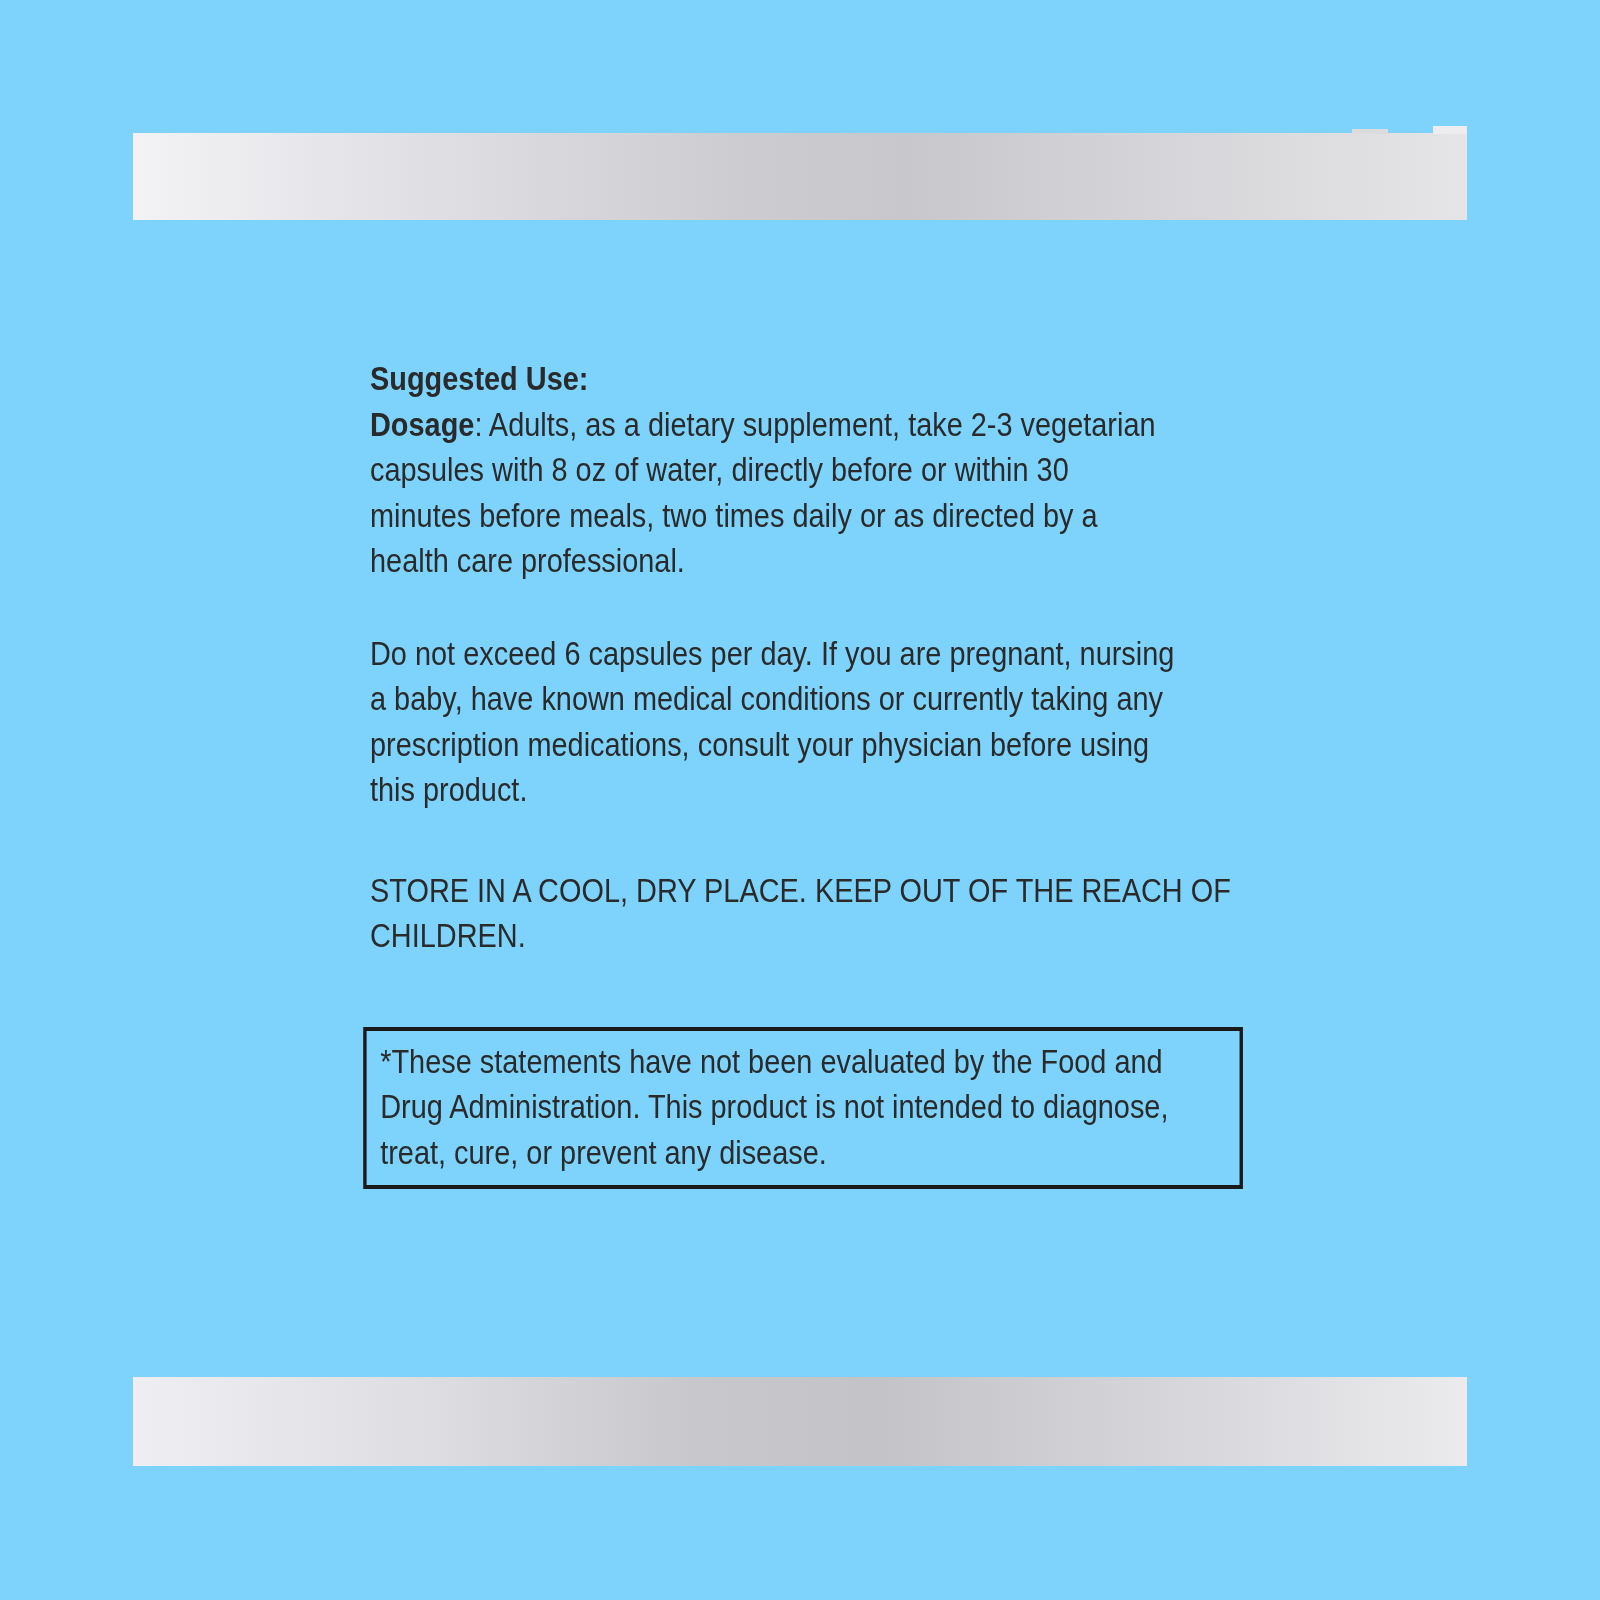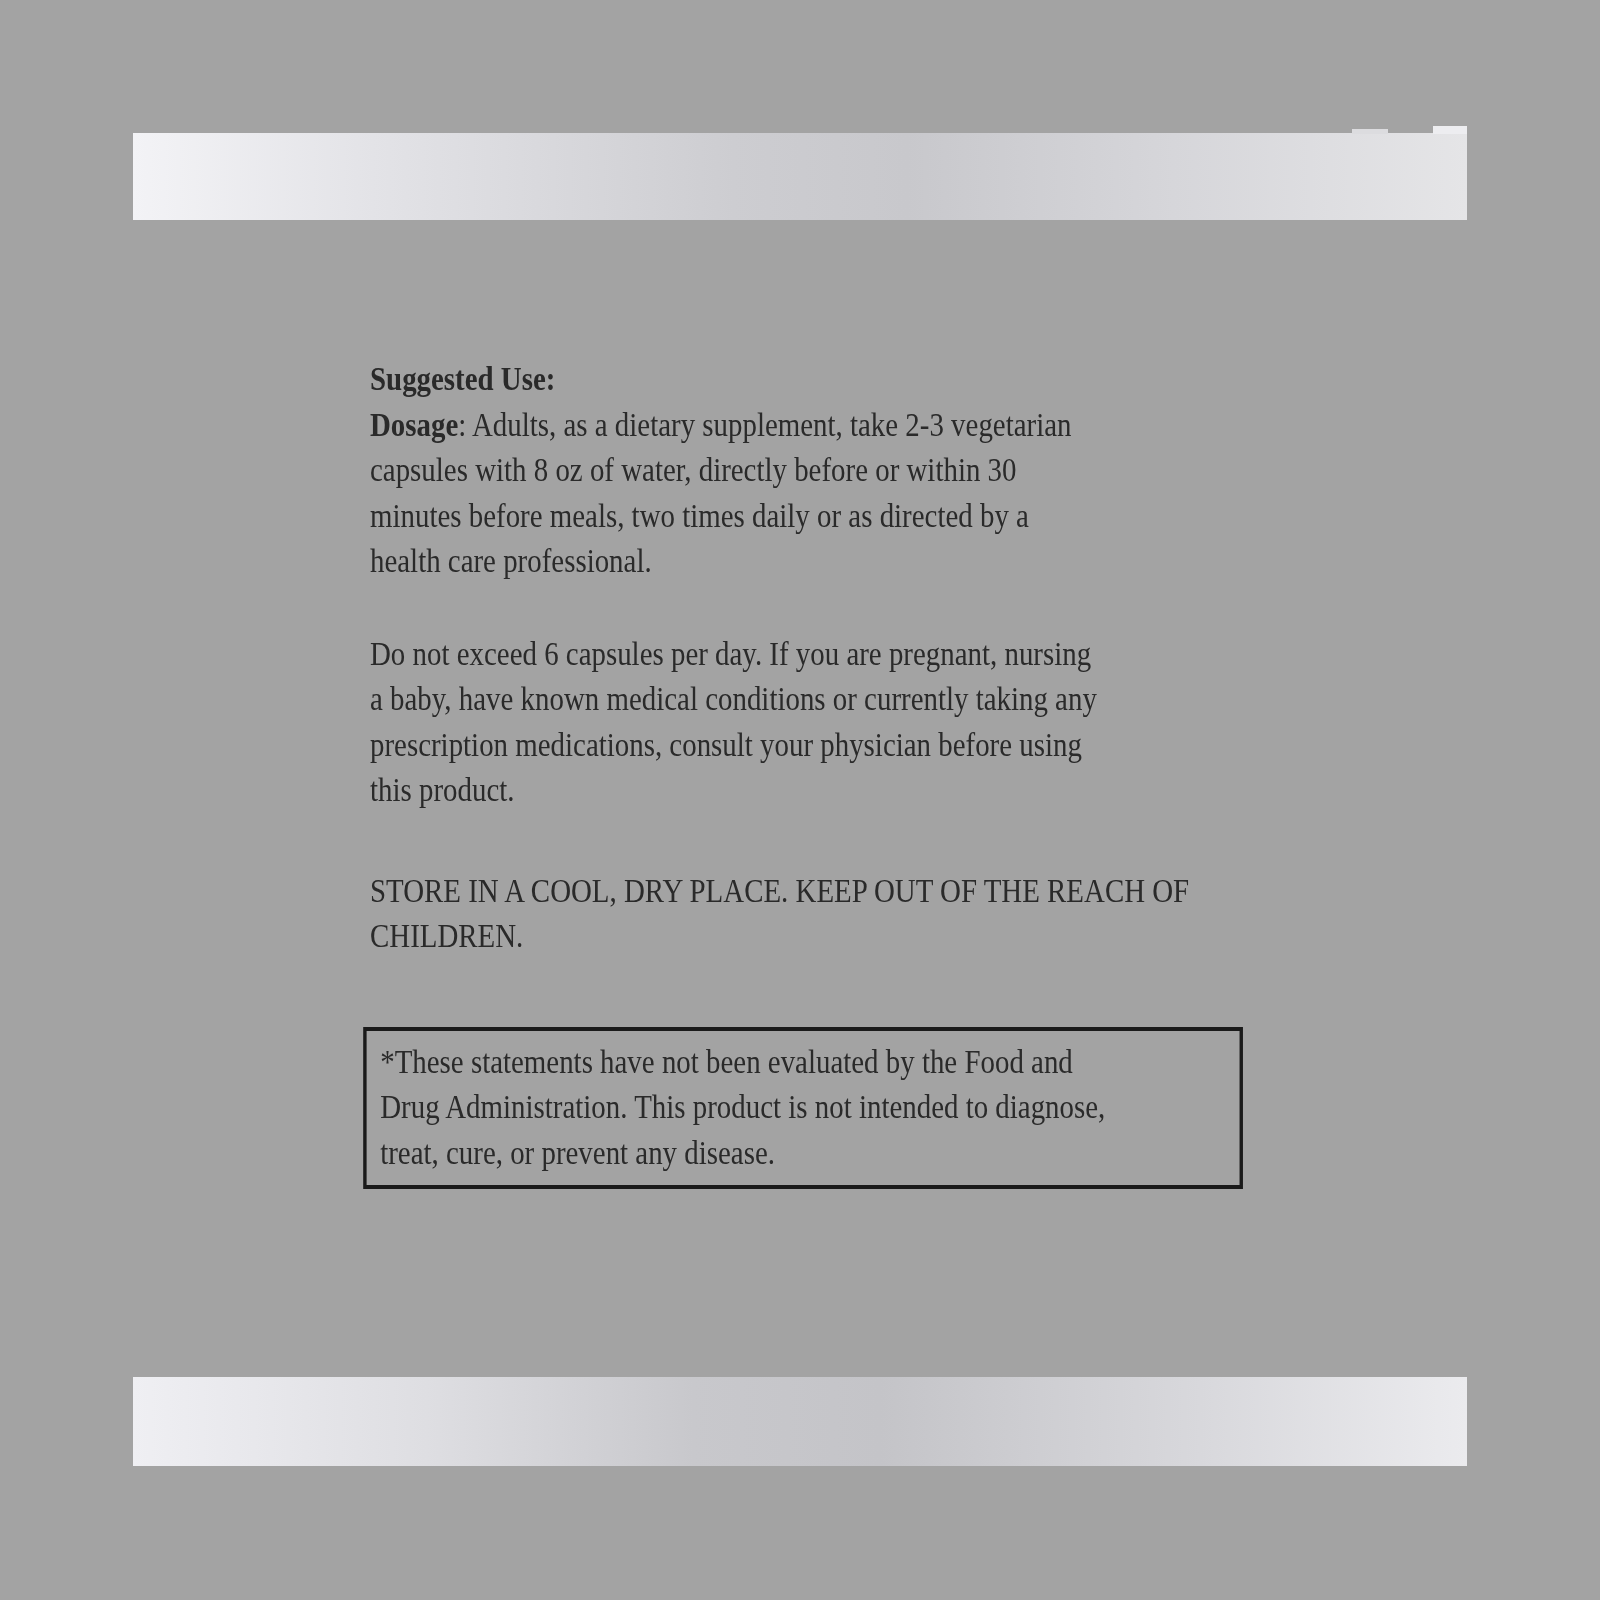--- a/index.html
+++ b/index.html
@@ -4,23 +4,23 @@
 <style>
   html, body {
     margin: 0;
     padding: 0;
     background: #ffffff;
   }
   .canvas {
     position: relative;
     width: 1600px;
     height: 1600px;
-    background: #a3a3a3;
+    background: #7dd3fc;
     overflow: hidden;
-    font-family: Liberation Serif, serif;
+    font-family: Liberation Sans, sans-serif;
   }
   .bar {
     position: absolute;
     left: 133px;
     width: 1334px;
   }
   .bar-top {
     top: 133px;
     height: 87px;
     background: linear-gradient(90deg,

